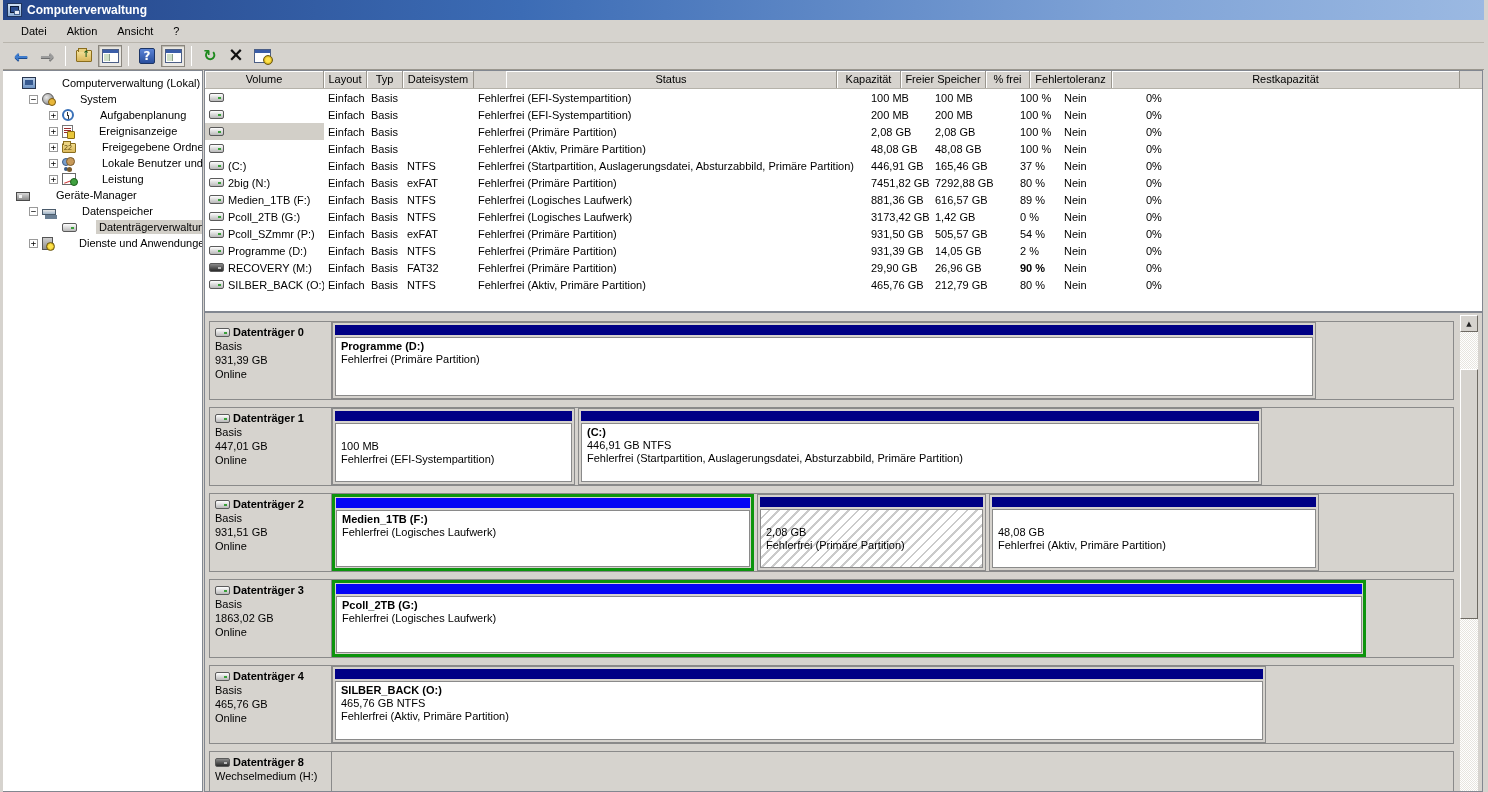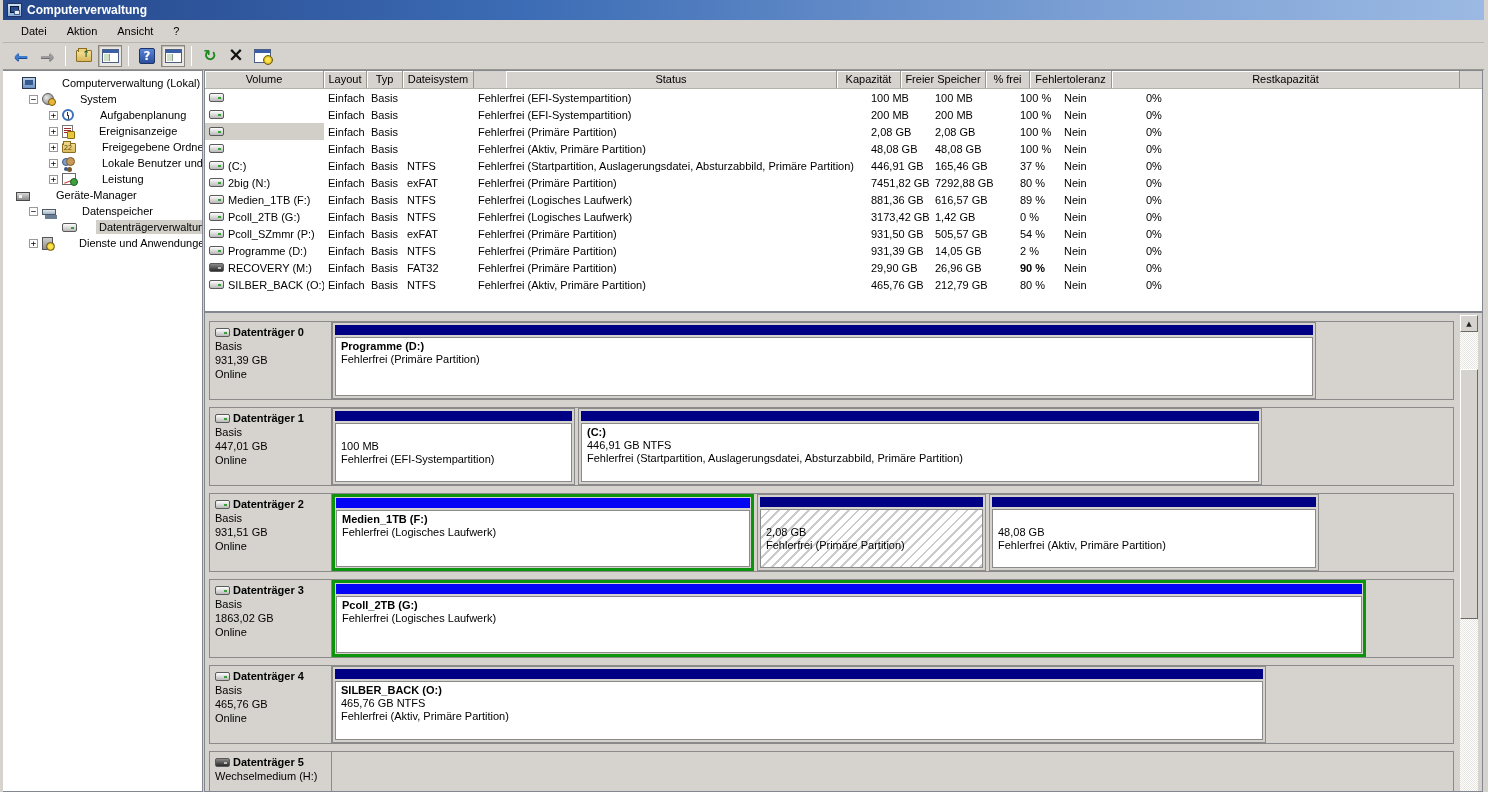--- a/index.html
+++ b/index.html
@@ -545,21 +545,21 @@
                   <div>465,76 GB NTFS</div>
                   <div>Fehlerfrei (Aktiv, Primäre Partition)</div>
                 </div>
               </div>
             </div>
           </div>
           <div class="disk-row">
             <div class="disk-label">
               <div class="dname">
                 <span class="drive-icon dark"></span>
-                <span>Datenträger 5</span>
+                <span>Datenträger 8</span>
               </div>
               <div>Wechselmedium (H:)</div>
             </div>
             <div class="disk-parts"></div>
           </div>
         </div>
       <div id="vscroll">
         <div class="sb-track"></div>
         <div class="sb-btn">▲</div>
         <div class="sb-thumb"></div>

